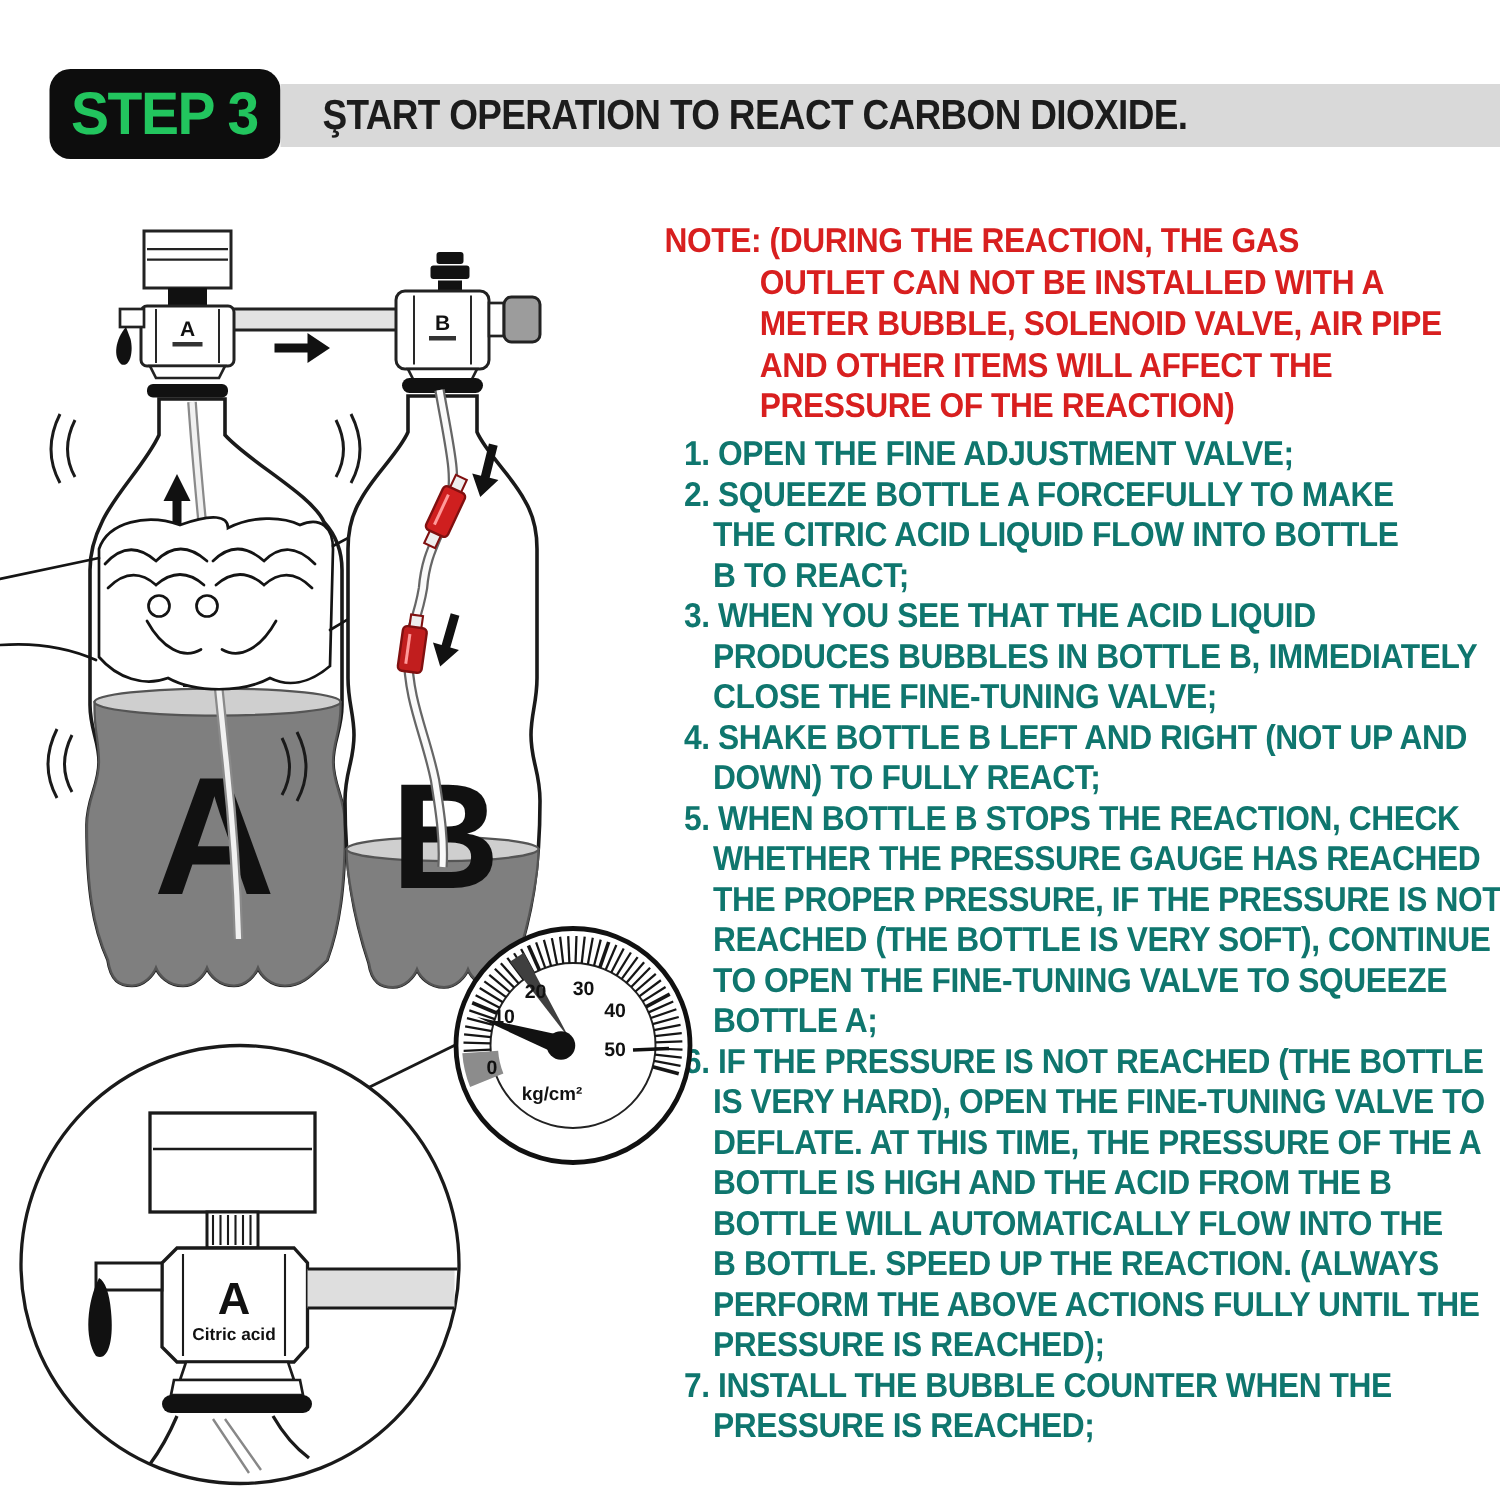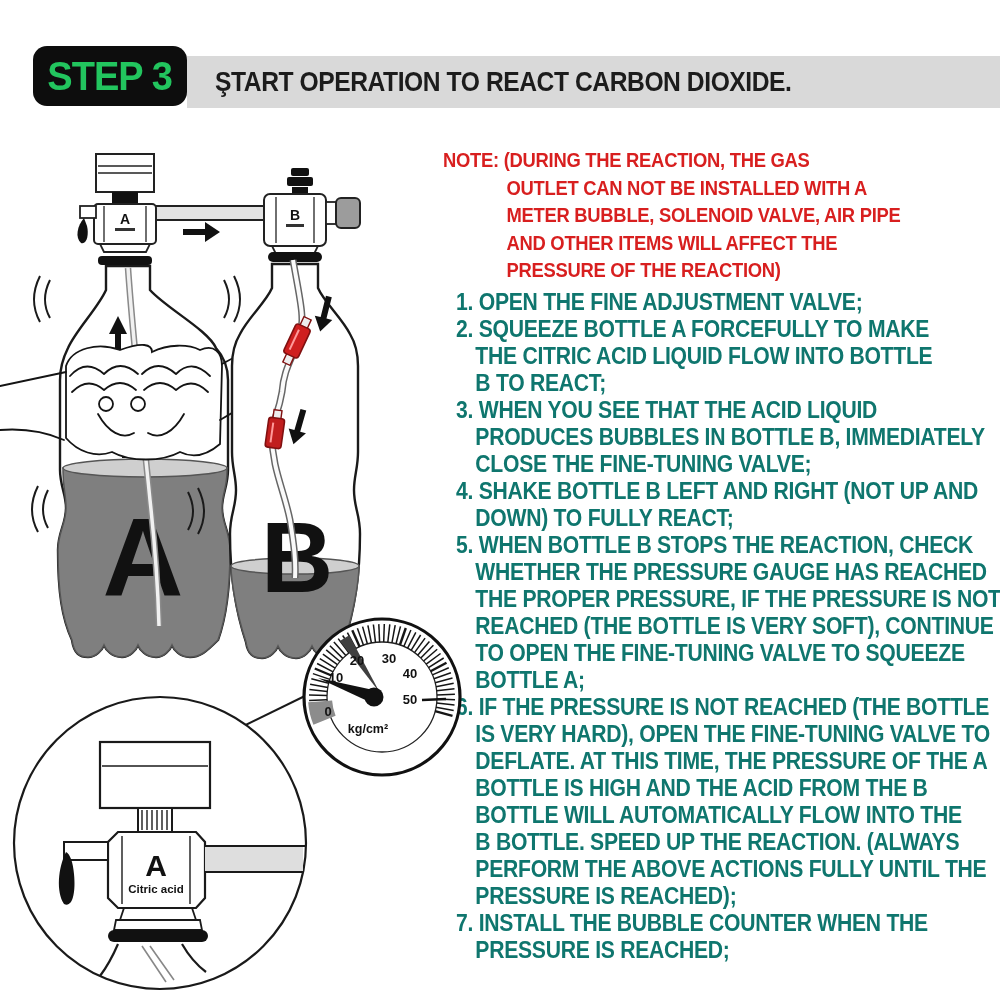--- a/index.html
+++ b/index.html
@@ -2,27 +2,27 @@
 <html><head>
 <meta charset="utf-8">
 <style>
   html,body{margin:0;padding:0;background:#fff;}
   .page{position:relative;width:1000px;height:1000px;background:#ffffff;overflow:hidden;
         font-family:"Liberation Sans",sans-serif;}
   
   .step-badge{position:absolute;left:33px;top:46px;width:154px;height:60px;background:#0d0d0d;
         border-radius:14px;color:#22c55e;display:flex;align-items:center;justify-content:center;}
   .step-badge span{font-size:40px;font-weight:bold;letter-spacing:-1px;transform:scaleX(.95);}
-  .step-bar{position:absolute;left:187px;top:56px;width:813px;height:52px;background:#d9d9d9;
+  .step-bar{position:absolute;left:187px;top:56px;width:813px;height:42px;background:#d9d9d9;
         display:flex;align-items:center;}
   .step-bar span{margin-left:28px;font-size:28px;font-weight:bold;color:#1c1c1c;
         letter-spacing:-.5px;white-space:nowrap;transform:scaleX(.88);transform-origin:0 50%;}
   
   .note{position:absolute;left:443px;top:147px;width:556px;color:#d81f1f;font-weight:bold;
-        font-size:20px;line-height:27.5px;}
+        font-size:23px;line-height:27.5px;}
   .list{position:absolute;left:456px;top:289px;width:556px;color:#0f766e;font-weight:bold;
         font-size:23px;line-height:27px;}
   .tline{white-space:nowrap;transform:scaleX(.92);transform-origin:0 50%;letter-spacing:-.3px;}
   .note .cont{padding-left:69px;}
   .list .cont{padding-left:21px;}
   
   .diagram{position:absolute;left:0;top:100px;width:480px;height:900px;}
   svg text{font-family:"Liberation Sans",sans-serif;font-weight:bold;fill:#111;}
 </style>
 </head>

